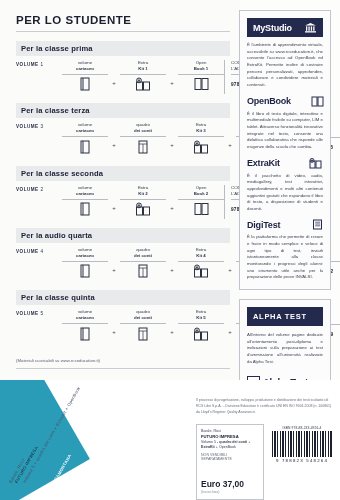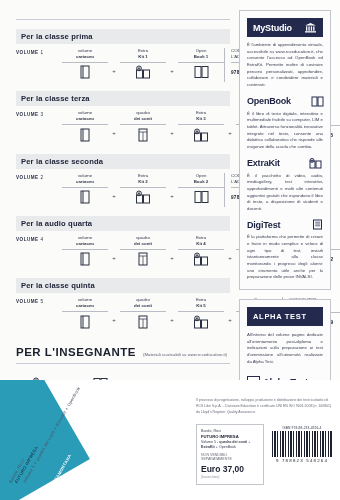--- a/index.html
+++ b/index.html
@@ -277,21 +277,21 @@
     width: 68px;
     border: .7px solid #c2c5cc;
     padding: 4px 4px 5px 4px;
     background: #fff;
   }
   .pb-l1 { font-size: 3.6px; color: #3b4052; }
   .pb-l2 { font-size: 4.2px; font-weight: bold; color: #1b1f2e; margin-top: 1px; }
   .pb-l3 { font-size: 3.6px; color: #3b4052; line-height: 1.5; margin-top: 1px; }
   .pb-l3 b { font-weight: bold; }
   .pb-l4 { font-size: 3.6px; color: #6a6e7c; margin-top: 2px; }
-  .pb-price { font-size: 8.5px; font-weight: bold; color: #1b1f2e; margin-top: 3px; }
+  .pb-price { font-size: 8.5px; font-weight: bold; color: #1b1f2e; margin-top: 18px; }
   .pb-l5 { font-size: 3.4px; color: #8b8f9b; margin-top: 1px; }
 
   .barcode-wrap {
     position: absolute;
     left: 272px; top: 46px;
     width: 60px;
   }
   .bc-isbn {
     font-size: 3.3px;
     color: #3b4052;
@@ -315,20 +315,21 @@
     margin-top: 1px;
   }
 </style>
 </head>
 <body>
 
 <div id="page">
 
   <div class="left-col">
 
+    <div class="section-title">PER LO STUDENTE</div>
     <div class="title-rule"></div>
 
     <div id="class-blocks">
         <div class="class-block">
           <div class="class-head">Per la classe prima</div>
           <div class="row-grid">
             <div class="vol-label"><b>VOLUME</b> 1</div>
             <div class="items">
               <div class="item">
                 <div class="cap">volume<br><b>cartaceo</b></div>
@@ -567,21 +568,20 @@
             <div class="code-col">
               <div class="cap">CODICE PER<br>L'ADOZIONE</div>
               <div class="code-val">978-88-233-4368-9</div>
             </div>
           </div>
         </div>
       </div>
 
     <div class="teacher">
       <div class="teacher-head">
-        <span class="section-title">PER L'INSEGNANTE</span>
         <span class="teacher-note">(Materiali scaricabili su www.rcseducation.it)</span>
       </div>
       <div class="title-rule"></div>
       <div class="teacher-items" id="teacher-items">
           <div class="t-item">
             <div style="display:flex;justify-content:center">
               <svg class="bk" width="16" height="14" viewBox="0 0 16 14">
                 <rect x="1.5" y="5" width="6" height="8" stroke="#2c3142" stroke-width="1" fill="none"></rect>
                 <rect x="8.5" y="5" width="6" height="8" stroke="#2c3142" stroke-width="1" fill="none"></rect>
                 <circle cx="4" cy="3.4" r="2.4" stroke="#2c3142" stroke-width="1" fill="none"></circle>

